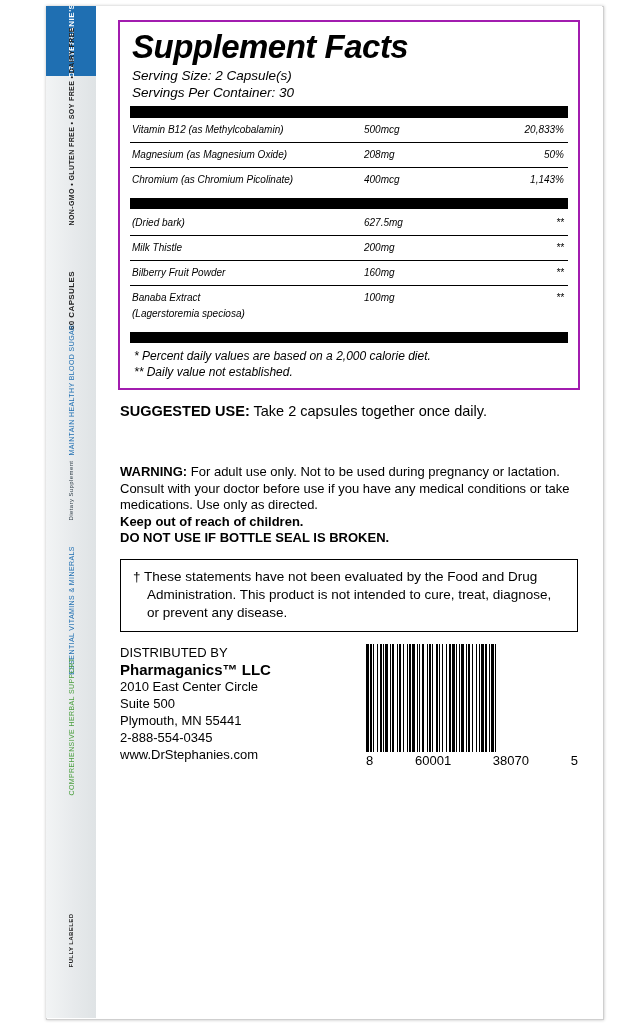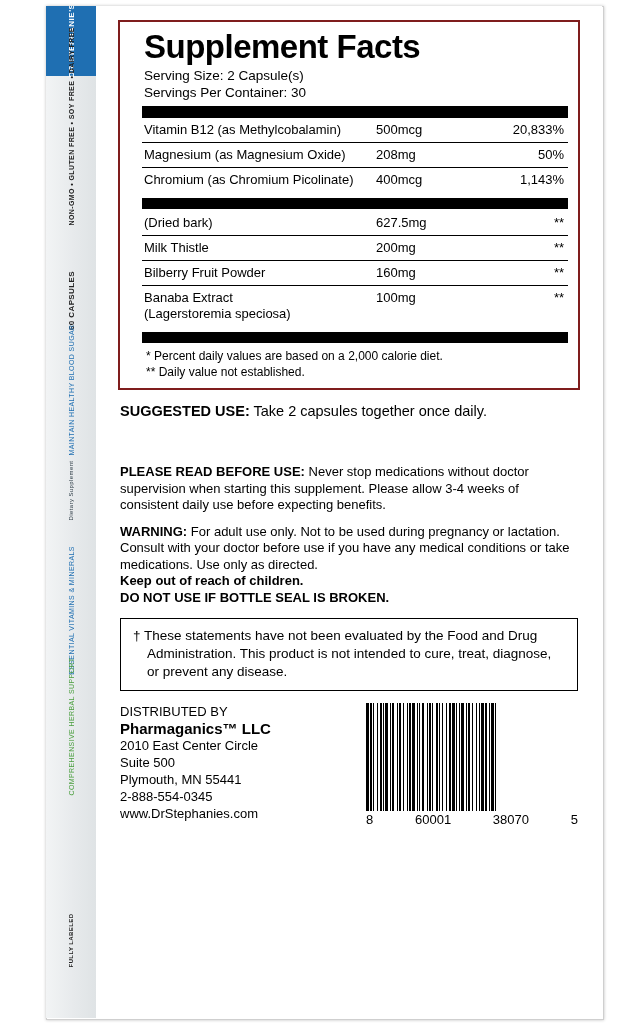--- a/index.html
+++ b/index.html
@@ -79,23 +79,24 @@
     top: 6px;
     width: 506px;
     height: 1012px;
     background: #fff;
     box-sizing: border-box;
     padding: 14px 22px 10px 22px;
   }
 
   
   #sf-panel {
-    border: 2px solid #7f1d1d;
-    padding: 6px 10px 8px 22px;
+    border: 2px solid #a21caf;
+    padding: 6px 10px 8px 10px;
     box-sizing: border-box;
+    font-style: italic;
   }
   #sf-title {
     font-size: 33px;
     font-weight: bold;
     letter-spacing: -0.5px;
     line-height: 38px;
     margin: 0 0 1px 2px;
   }
   .sf-serving {
     font-size: 13.5px;
@@ -107,21 +108,21 @@
     background: #000;
     margin: 5px 0 0 0;
   }
   .rule-thin {
     height: 1px;
     background: #000;
   }
   .row {
     display: flex;
     align-items: flex-start;
-    font-size: 13px;
+    font-size: 10px;
     line-height: 16px;
     padding: 4px 0 4px 2px;
     box-sizing: border-box;
   }
   .row .nm { flex: 0 0 232px; }
   .row .amt { flex: 0 0 105px; }
   .row .dv { flex: 1 1 auto; text-align: right; padding-right: 4px; }
   .hdr-row {
     display: flex;
     font-size: 14px;
@@ -305,23 +306,20 @@
     <div class="foot" style="padding-top:1px;">** Daily value not established.</div>
   </div>
 
 
   <div class="sug-use">
     <b>SUGGESTED USE:</b><span> Take 2 capsules together once daily.</span>
   </div>
 
   <div class="block-gap"></div>
 
-  <div class="para">
-    <b>PLEASE READ BEFORE USE:</b><span> Never stop medications without doctor supervision when starting this supplement. Please allow 3-4 weeks of consistent daily use before expecting benefits.</span>
-  </div>
 
   <div class="para" style="margin-bottom:0;">
     <b>WARNING:</b><span> For adult use only. Not to be used during pregnancy or lactation. Consult with your doctor before use if you have any medical conditions or take medications. Use only as directed.</span>
   </div>
   <div class="bold-line">Keep out of reach of children.</div>
   <div class="bold-line">DO NOT USE IF BOTTLE SEAL IS BROKEN.</div>
 
   <div id="disclaimer">
     <span class="ind">† These statements have not been evaluated by the Food and Drug Administration. This product is not intended to cure, treat, diagnose, or prevent any disease.</span>
   </div>

